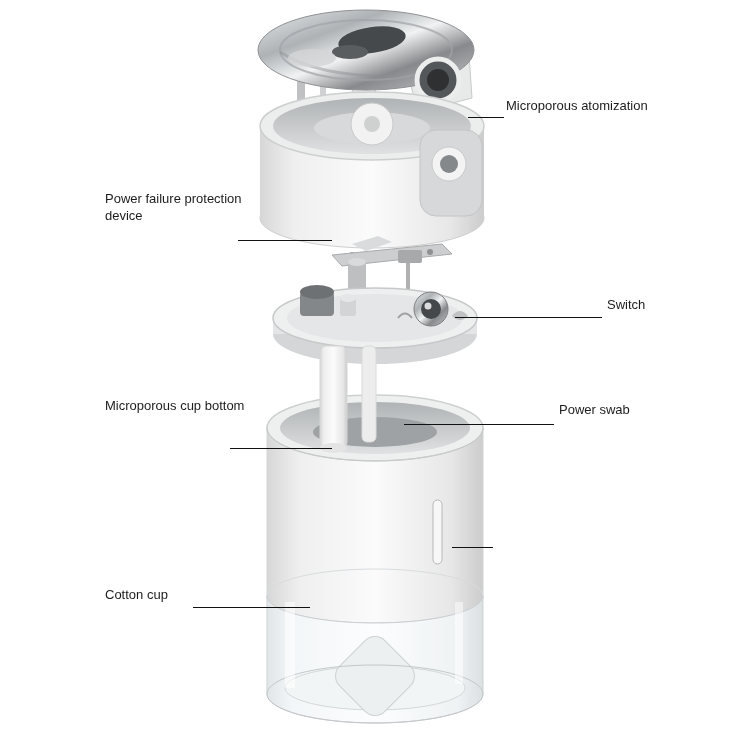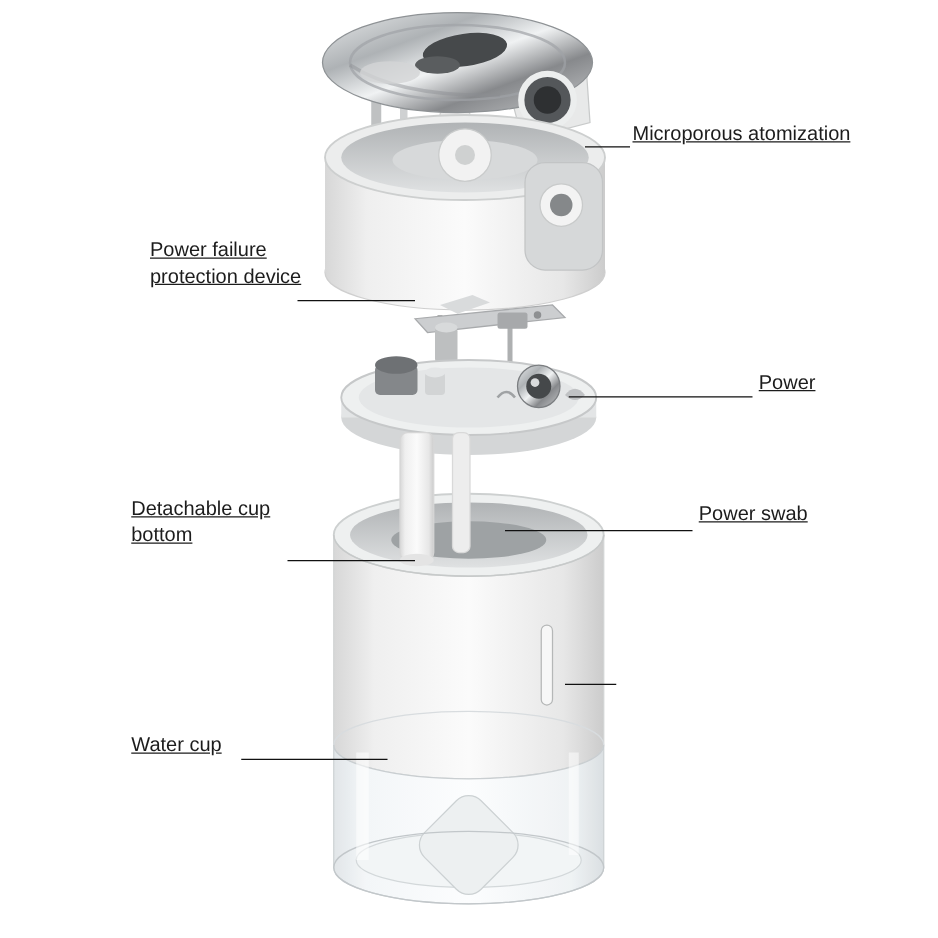--- a/index.html
+++ b/index.html
@@ -7,25 +7,24 @@
   body {
     background: var(--background, #ffffff);
     font-family: "Liberation Sans", sans-serif;
     position: relative;
     overflow: hidden;
   }
   .stage { position: absolute; inset: 0; width: 750px; height: 750px; }
   svg.product { position: absolute; left: 0; top: 0; }
   .label {
     position: absolute;
-    font-size: 16px;
+    font-size: 13px;
     line-height: 1.32;
     color: var(--label-text, #1c1c1c);
     z-index: 3;
-    text-decoration: underline;
   }
   .label.nowrap { white-space: nowrap; }
   .leader {
     position: absolute;
     height: 1px;
     background: var(--leader-line, #111111);
     z-index: 2;
   }
 </style>
 </head>
@@ -150,23 +149,23 @@
   <div class="leader" style="left:468px; top:117px; width:36px;"></div>
   <div class="leader" style="left:238px; top:240px; width:94px;"></div>
   <div class="leader" style="left:455px; top:317px; width:147px;"></div>
   <div class="leader" style="left:230px; top:448px; width:102px;"></div>
   <div class="leader" style="left:404px; top:424px; width:150px;"></div>
   <div class="leader" style="left:452px; top:547px; width:41px;"></div>
   <div class="leader" style="left:193px; top:607px; width:117px;"></div>
 
   <div class="label nowrap" style="left:506px; top:97px;">Microporous atomization</div>
 
-  <div class="label" style="left:120px; top:190px; width:145px;">Power failure protection device</div>
+  <div class="label" style="left:105px; top:190px; width:145px;">Power failure protection device</div>
 
-  <div class="label nowrap" style="left:607px; top:296px;">Power</div>
+  <div class="label nowrap" style="left:607px; top:296px;">Switch</div>
 
-  <div class="label" style="left:105px; top:397px; width:140px;">Detachable cup bottom</div>
+  <div class="label" style="left:105px; top:397px; width:140px;">Microporous cup bottom</div>
 
   <div class="label nowrap" style="left:559px; top:401px;">Power swab</div>
 
 
-  <div class="label nowrap" style="left:105px; top:586px;">Water cup</div>
+  <div class="label nowrap" style="left:105px; top:586px;">Cotton cup</div>
 </div>
 
 </body></html>

